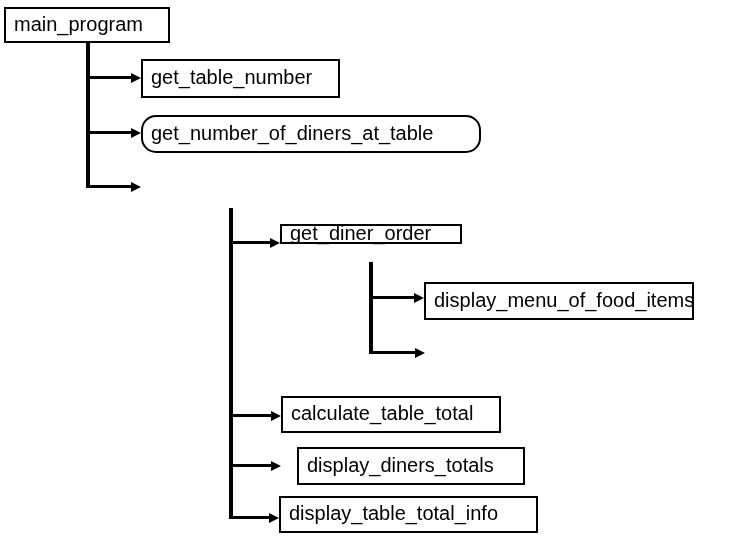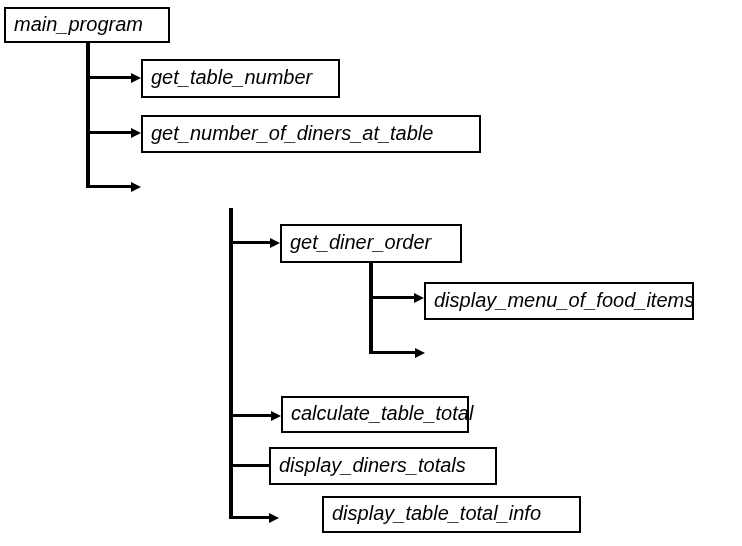--- a/index.html
+++ b/index.html
@@ -7,21 +7,20 @@
     padding: 0;
     background: #ffffff;
   }
   .stage {
     position: relative;
     width: 742px;
     height: 546px;
     background: #ffffff;
     font-family: "Liberation Sans", sans-serif;
     overflow: hidden;
-    font-style: italic;
   }
   .node {
     position: absolute;
     box-sizing: border-box;
     border: 2px solid #000000;
     background: #ffffff;
     color: #000000;
     display: flex;
     align-items: center;
     padding: 0 6px 2px 8px;
@@ -45,28 +44,28 @@
     top: -3.5px;
     width: 0;
     height: 0;
     border-top: 5px solid transparent;
     border-bottom: 5px solid transparent;
     border-left: 10px solid #000000;
   }
   
   #n0 { left: 4px;   top: 7px;   width: 166px; height: 36px; }
   #n1 { left: 141px; top: 59px;  width: 199px; height: 39px; }
-  #n2 { left: 141px; top: 115px; width: 340px; height: 38px; }
+  #n2 { left: 141px; top: 115px; width: 340px; height: 38px; border-radius: 15px; }
   #n3 { left: 141px; top: 171px; width: 180px; height: 37px; }
-  #n4 { left: 280px; top: 224px; width: 182px; height: 39px; text-align: right; }
+  #n4 { left: 280px; top: 224px; width: 182px; height: 20px; text-align: right; }
   #n5 { left: 424px; top: 282px; width: 270px; height: 38px; }
   #n6 { left: 425px; top: 334px; width: 178px; height: 38px; }
-  #n7 { left: 281px; top: 396px; width: 188px; height: 37px; }
-  #n8 { left: 269px; top: 447px; width: 228px; height: 38px; }
-  #n9 { left: 279px; top: 496px; width: 259px; height: 37px; margin-left: 43px; }
+  #n7 { left: 281px; top: 396px; width: 220px; height: 37px; }
+  #n8 { left: 297px; top: 447px; width: 228px; height: 38px; }
+  #n9 { left: 279px; top: 496px; width: 259px; height: 37px; }
   
   #t-main  { left: 86px;  top: 43px;  height: 145px; }
   #t-order { left: 229px; top: 208px; height: 311px; }
   #t-diner { left: 369px; top: 262px; height: 92px;  }
   #b1 { left: 86px;  top: 76px;  width: 45px; }
   #b2 { left: 86px;  top: 131px; width: 45px; }
   #b3 { left: 86px;  top: 185px; width: 45px; }
   #b4 { left: 229px; top: 241px; width: 41px; }
   #b5 { left: 369px; top: 296px; width: 45px; }
   #b6 { left: 369px; top: 351px; width: 46px; }

